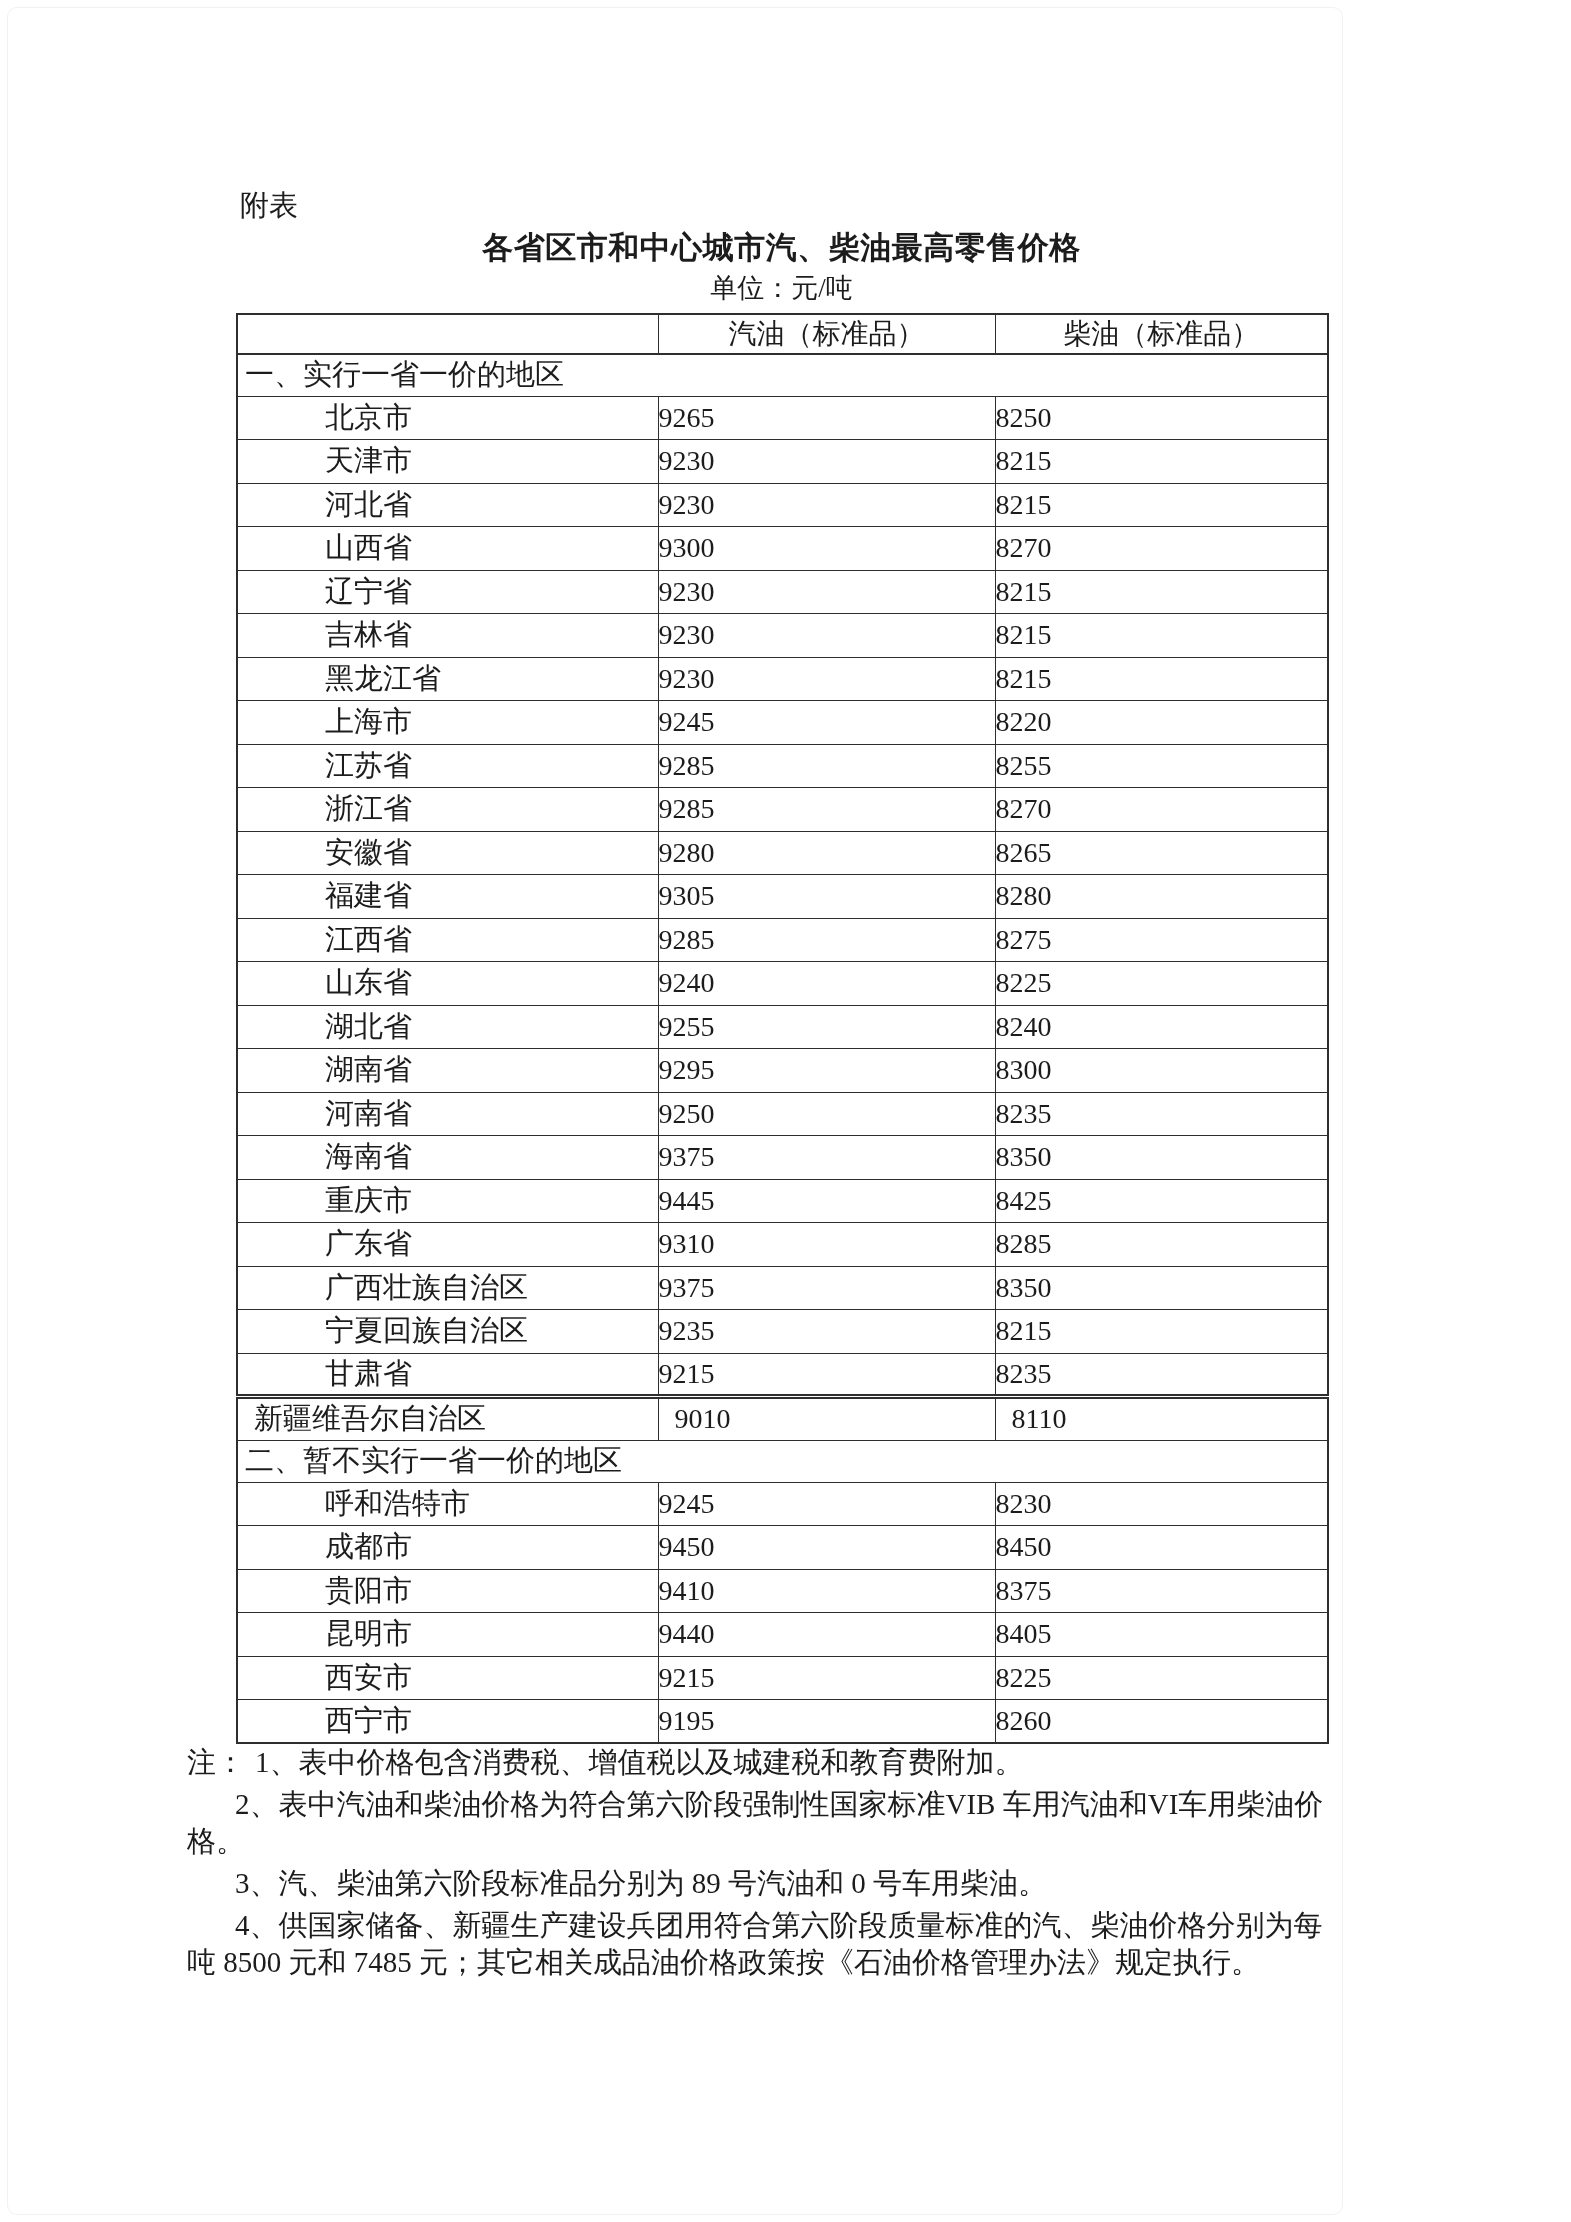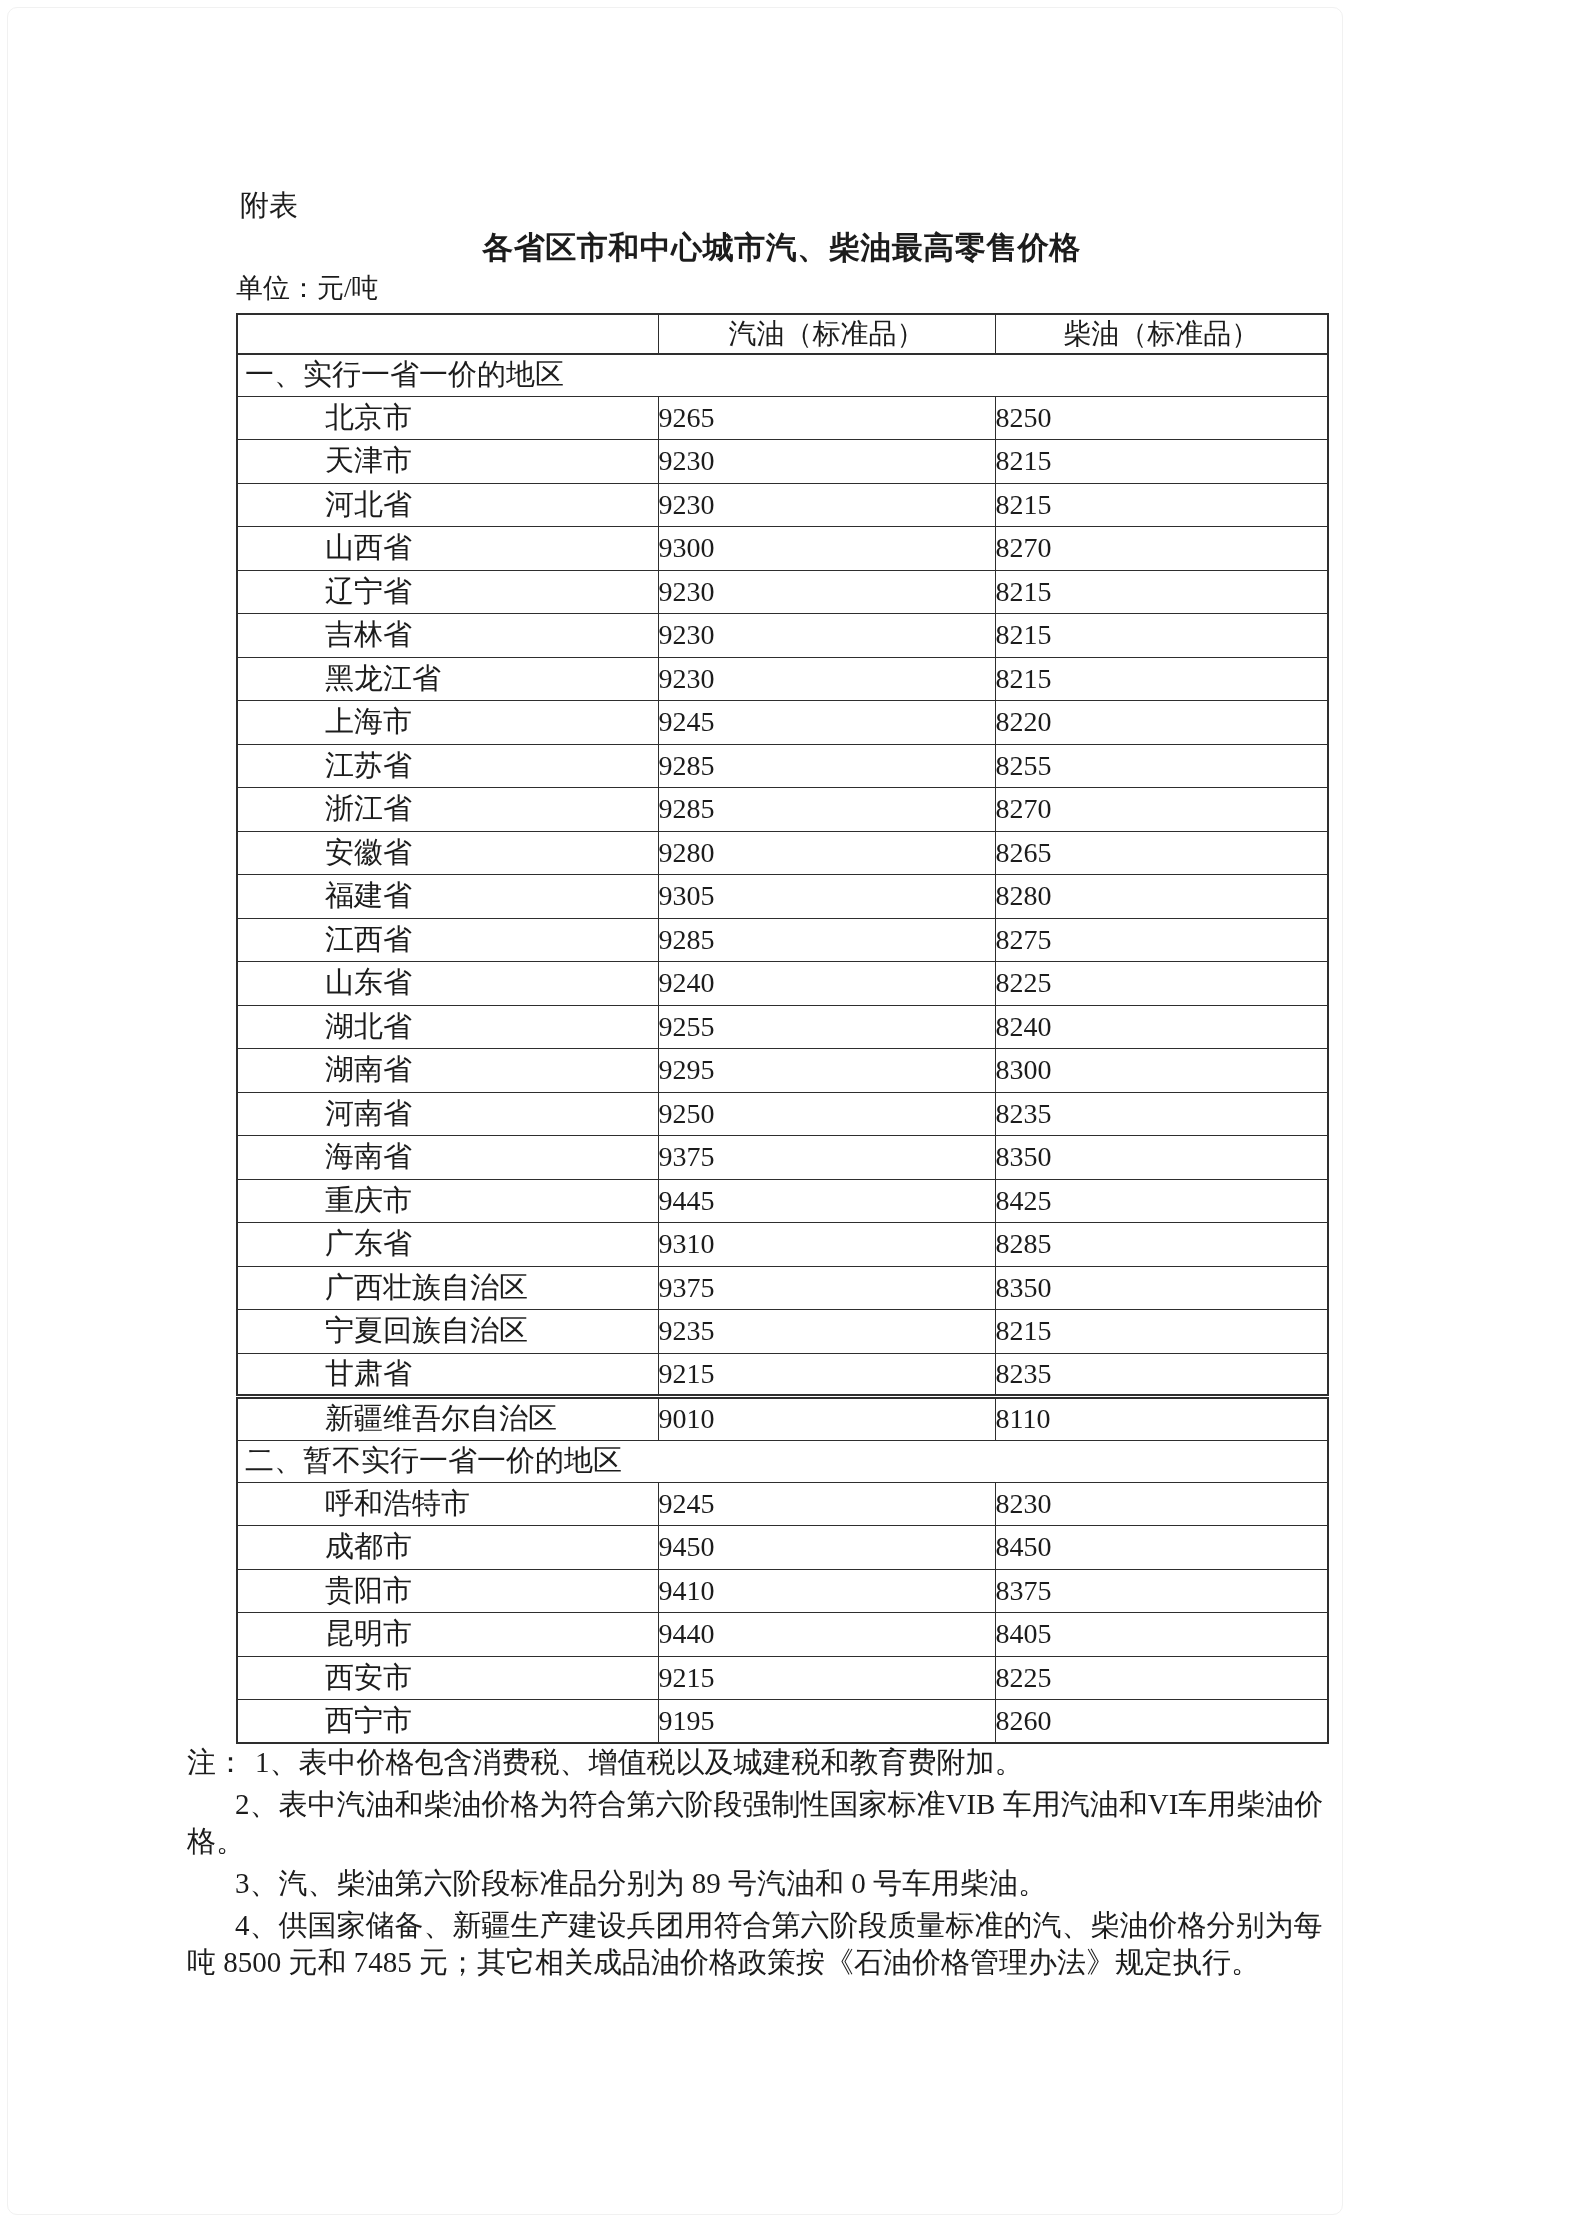--- a/index.html
+++ b/index.html
@@ -42,21 +42,21 @@
     font-size: 31px;
     font-weight: 700;
     line-height: 40px;
     letter-spacing: 0.5px;
   }
   .unit-note {
     position: absolute;
     left: 236px;
     top: 271px;
     width: 1091px;
-    text-align: left;
+    text-align: center;
     font-size: 27px;
     line-height: 34px;
   }
   table.price-table {
     position: absolute;
     left: 236px;
     top: 313px;
     width: 1091px;
     border-collapse: collapse;
     table-layout: fixed;
@@ -90,20 +90,21 @@
     font-size: 29px;
     padding-left: 87px;
     text-align: left;
   }
   .price-table td.num {
     font-size: 28px;
     text-align: left;
   }
   .price-table tr.double-top td {
     border-top: 5px double #2e2e2e;
+    padding-left: 16px;
   }
   .notes {
     position: absolute;
     left: 187px;
     top: 1744px;
     width: 1154px;
     font-size: 29px;
     line-height: 37px;
   }
   .notes p { margin: 0 0 5px 0; }

